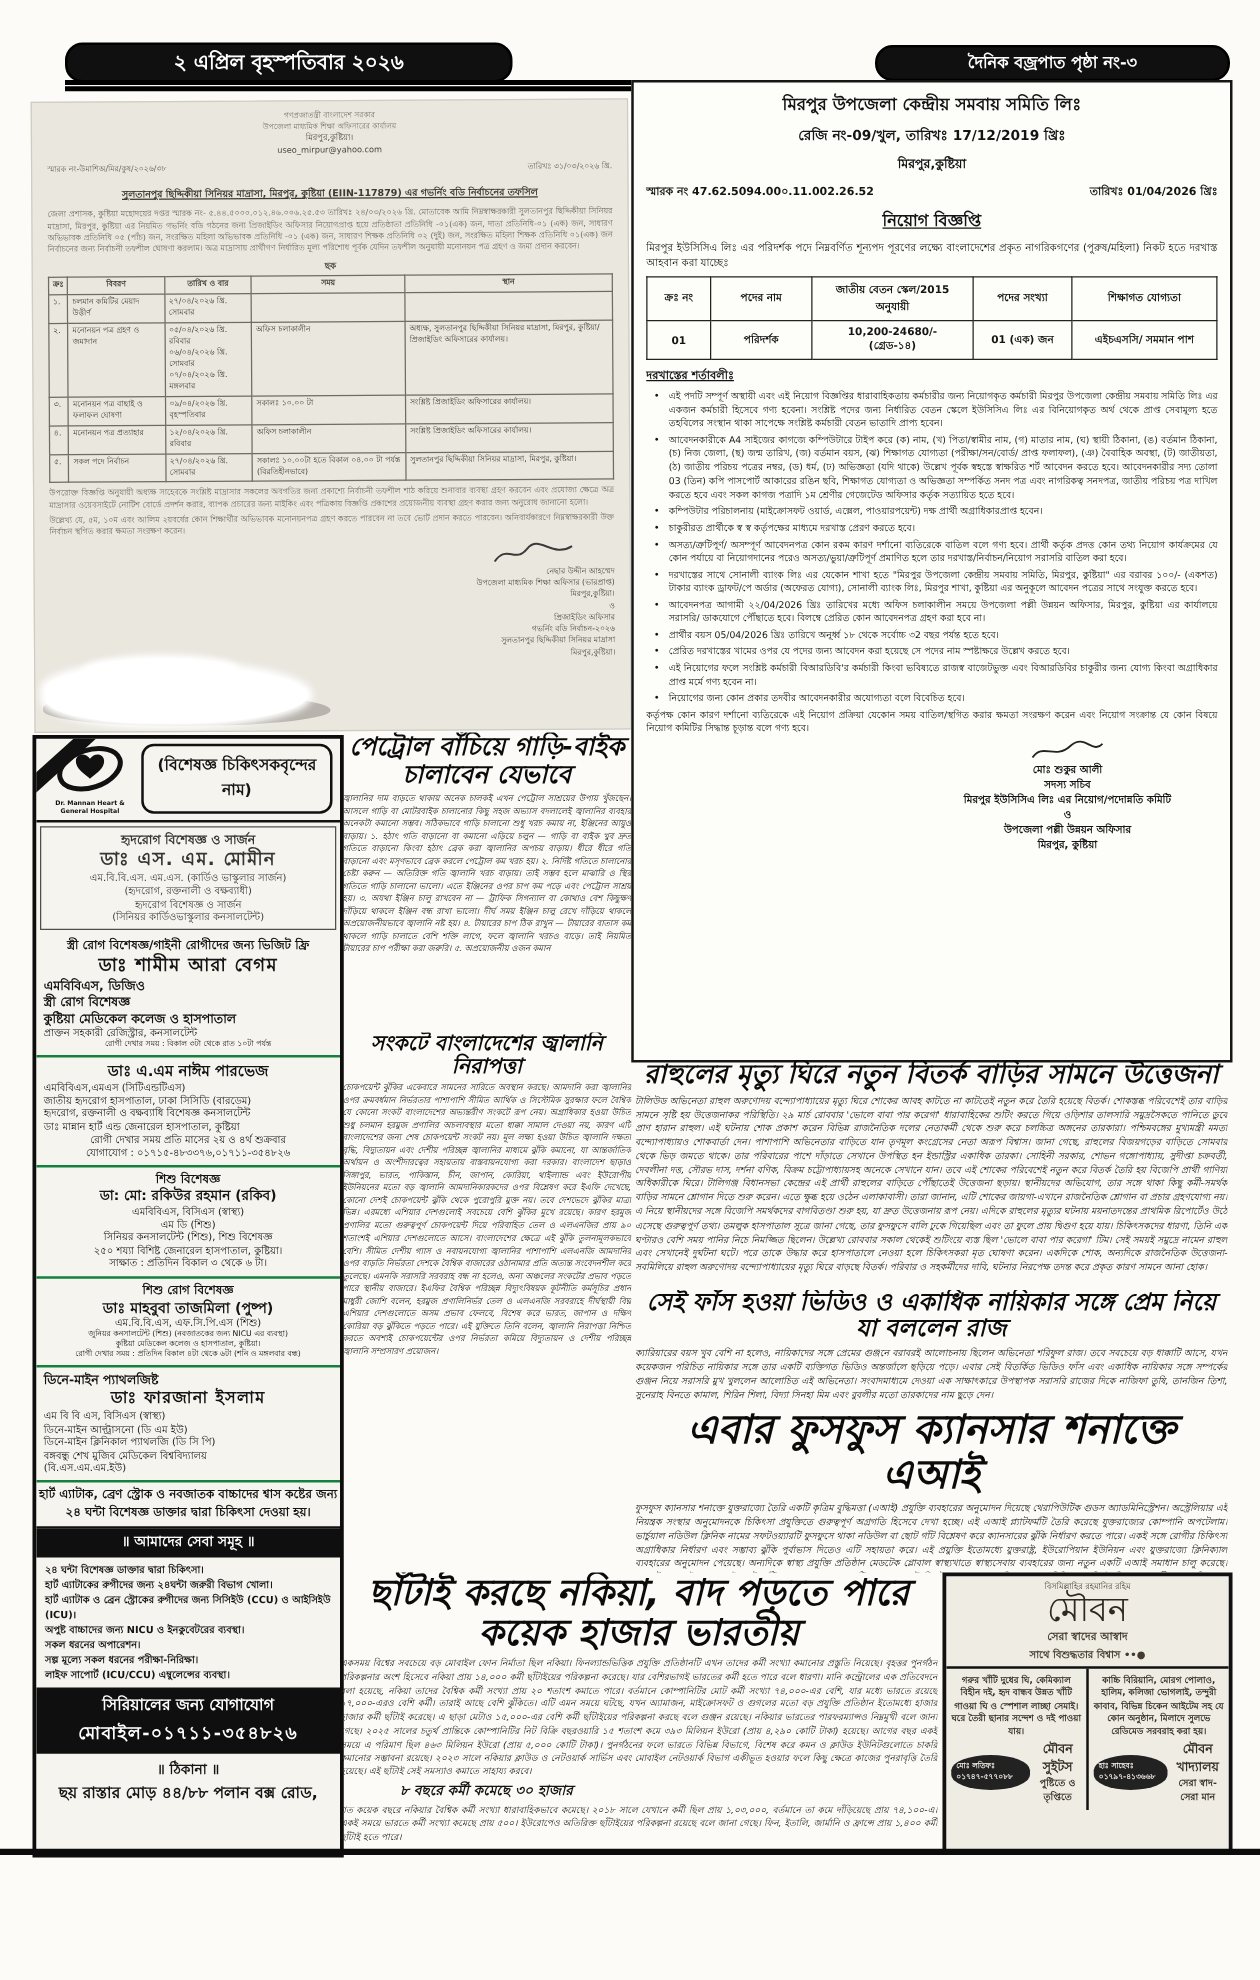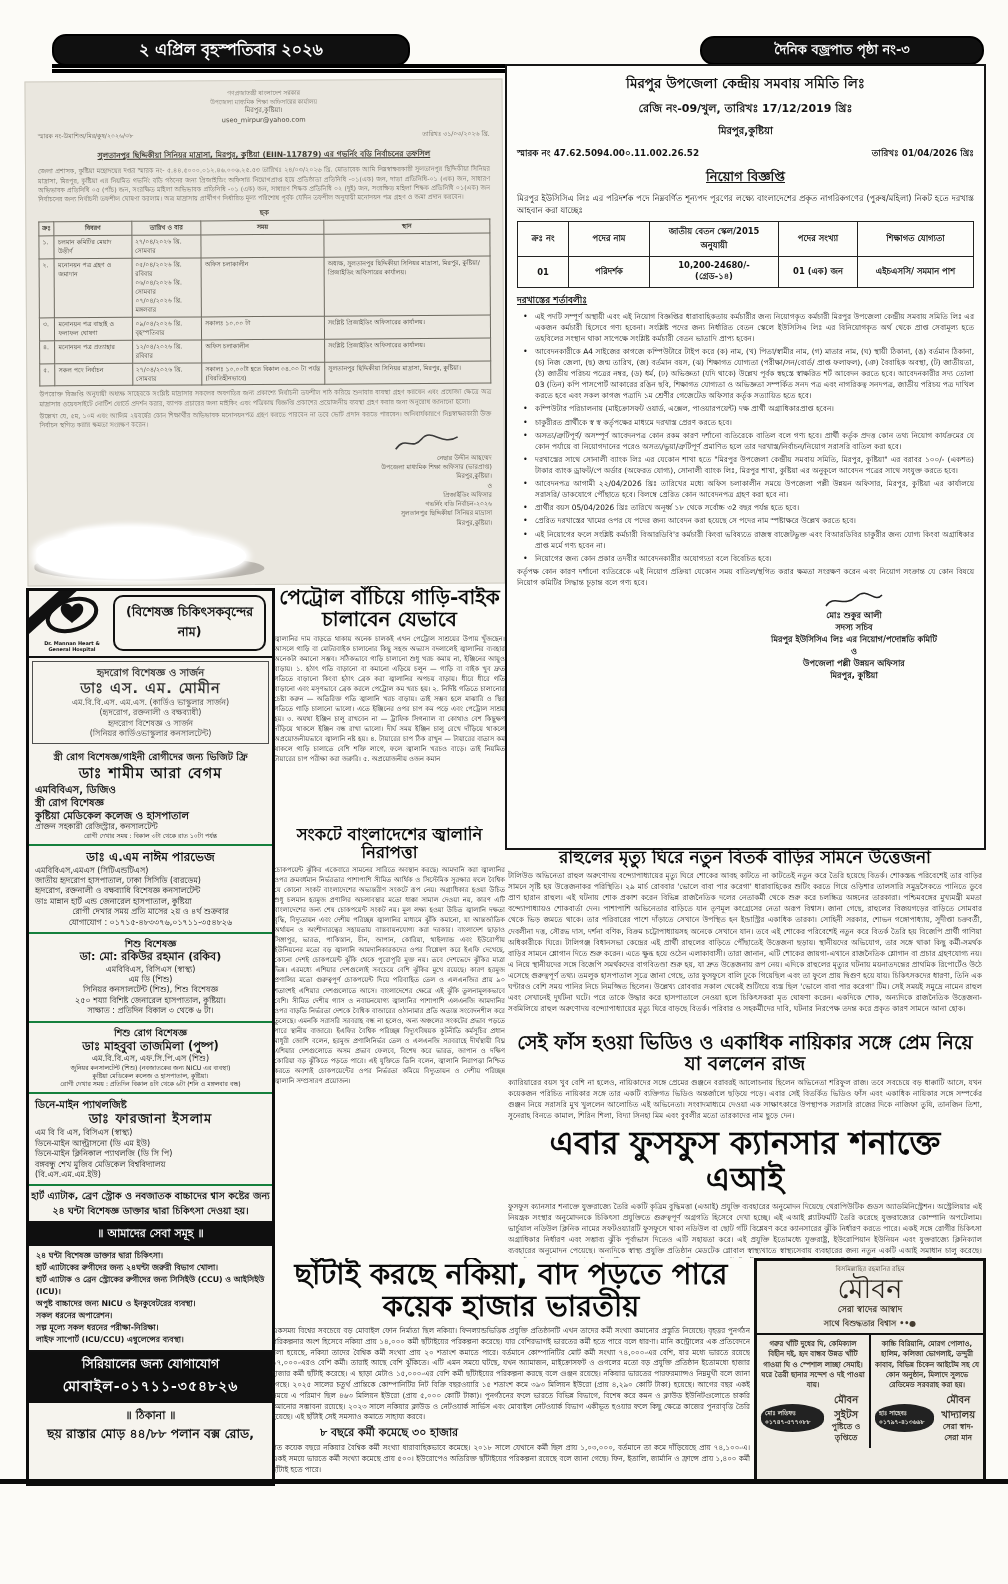--- a/index.html
+++ b/index.html
@@ -67,31 +67,31 @@
   .adv-serv-head{background:#0f0f0f;color:#fff;font-weight:800;text-align:center;font-size:11px;padding:2px 0;}
   .adv-serv{padding:4px 7px;border-bottom:2px solid #111;}
   .adv-serv .sline{font-size:7.8px;font-weight:bold;line-height:1.55;}
   .adv-serial{background:#0f0f0f;color:#fff;text-align:center;font-weight:800;padding:3px 0 4px 0;}
   .adv-serial .s1{font-size:12.5px;}
   .adv-serial .s2{font-size:14px;letter-spacing:1px;}
   .adv-addr{text-align:center;padding:4px 4px 6px 4px;}
   .adv-addr .a0{font-weight:800;font-size:11px;}
   .adv-addr .a1{font-weight:800;font-size:12.5px;line-height:1.35;}
   
-  .art{position:absolute;overflow:hidden;}
+  .art{position:absolute;overflow:hidden;font-style:italic;}
   .headline{font-weight:800;text-align:center;line-height:1.12;color:#0b0b0b;}
   .body-copy{text-align:justify;line-height:1.5;color:#191919;}
   .art-petrol{left:274px;top:586px;width:231px;height:240px;}
   .art-petrol .headline{font-size:20px;}
   .art-petrol .body-copy{font-size:6.7px;margin-top:3px;}
   .art-energy{left:274px;top:826px;width:231px;height:432px;}
   .art-energy .headline{font-size:16.5px;}
   .art-energy .body-copy{font-size:6.7px;margin-top:2px;}
   .art-rahul{left:508px;top:848px;width:474px;height:184px;}
-  .art-rahul .headline{font-size:17px;}
+  .art-rahul .headline{font-size:21px;}
   .art-rahul .body-copy{font-size:7.4px;margin-top:3px;}
   .art-raj{left:508px;top:1032px;width:474px;height:94px;}
   .art-raj .headline{font-size:19px;}
   .art-raj .body-copy{font-size:7.4px;margin-top:2px;}
   .art-ai{left:508px;top:1126px;width:474px;height:132px;}
   .art-ai .headline{font-size:32px;}
   .art-ai .body-copy{font-size:7.4px;margin-top:3px;}
   .art-nokia{left:272px;top:1258px;width:478px;height:220px;}
   .art-nokia .headline{font-size:29px;}
   .art-nokia .body-copy{font-size:7.2px;margin-top:3px;}

